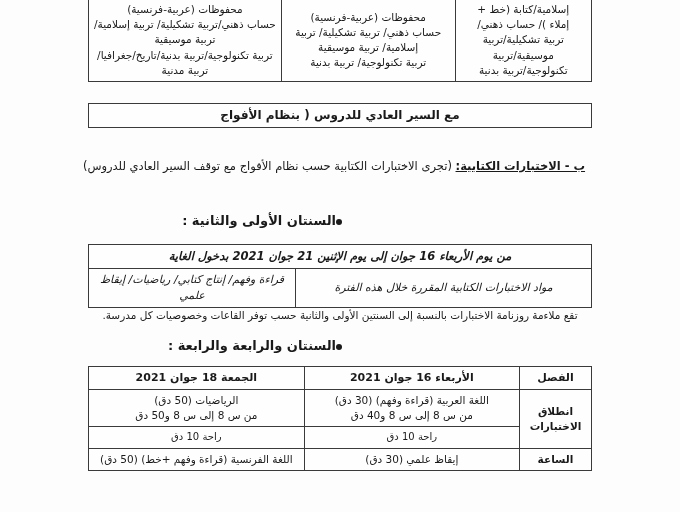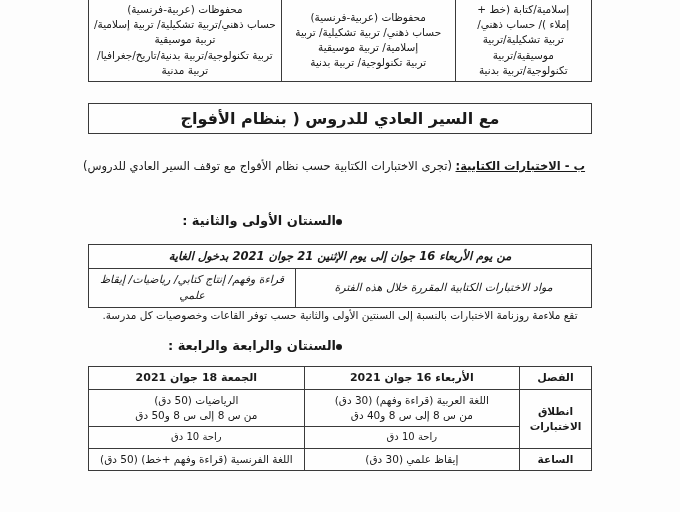--- a/index.html
+++ b/index.html
@@ -51,21 +51,21 @@
   .col-a { width: 152px; margin-left: 8px; }
   .col-b { width: 176px; }
   .col-c { width: 176px; }
 
   
   .full-row {
     position: absolute;
     top: 103px;
     right: 88px;
     width: 504px;
-    font-size: 16px;
+    font-size: 12px;
     font-weight: bold;
   }
   .full-row td { padding: 6px 5px; }
 
   
   .para-b {
     position: absolute;
     top: 158px;
     right: 86px;
     width: 520px;

